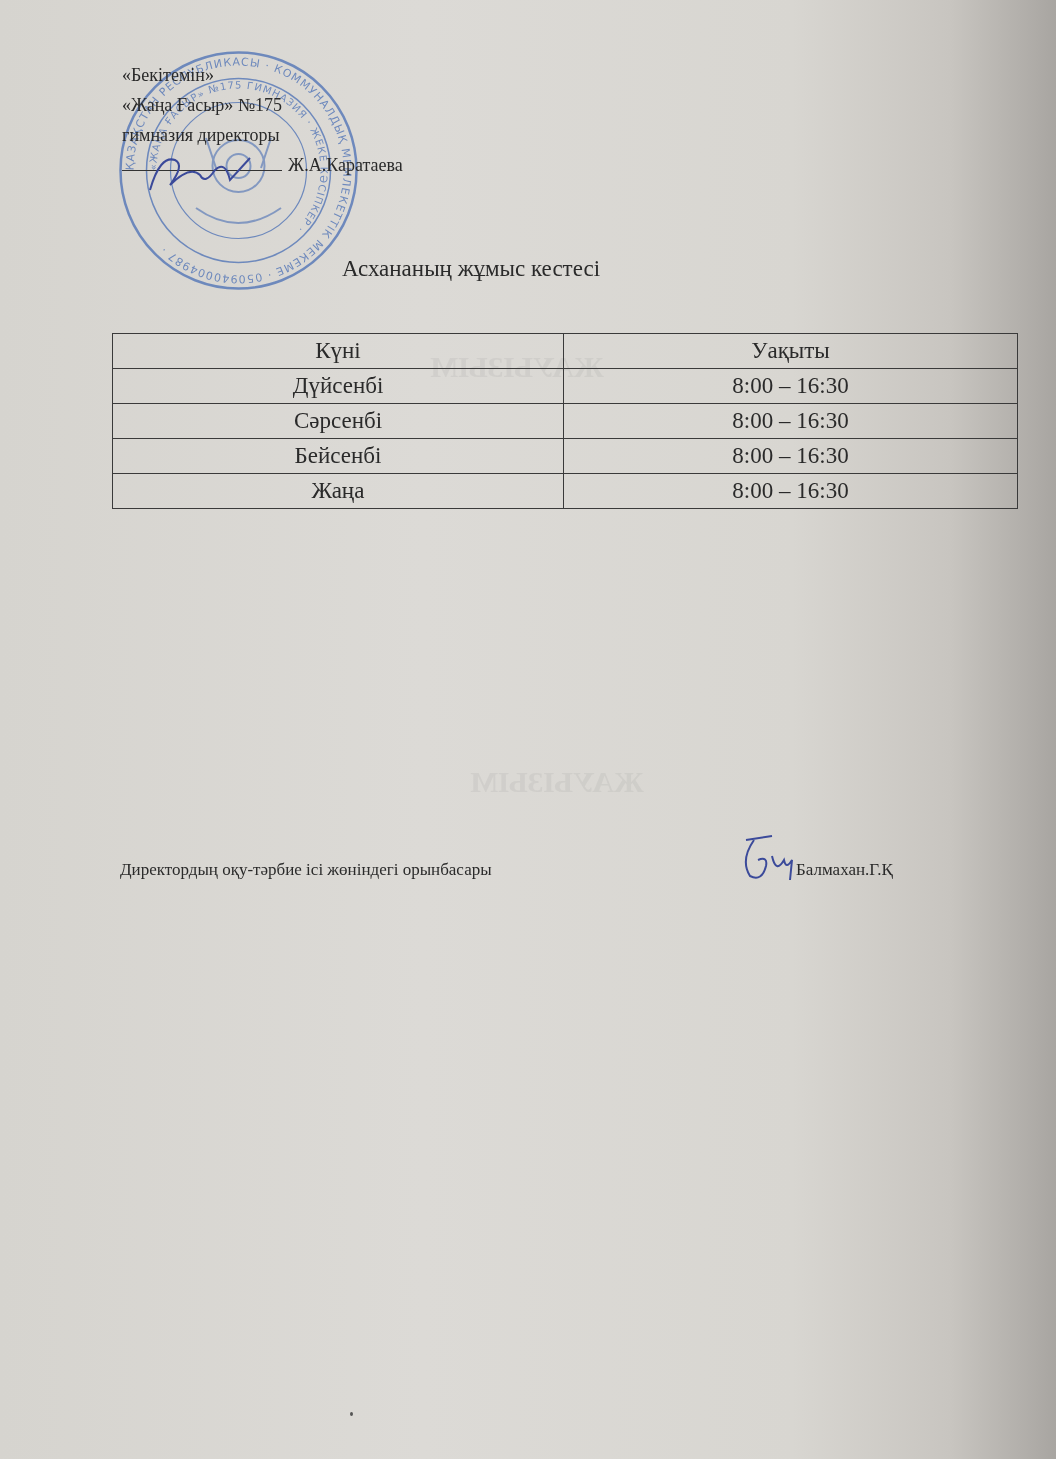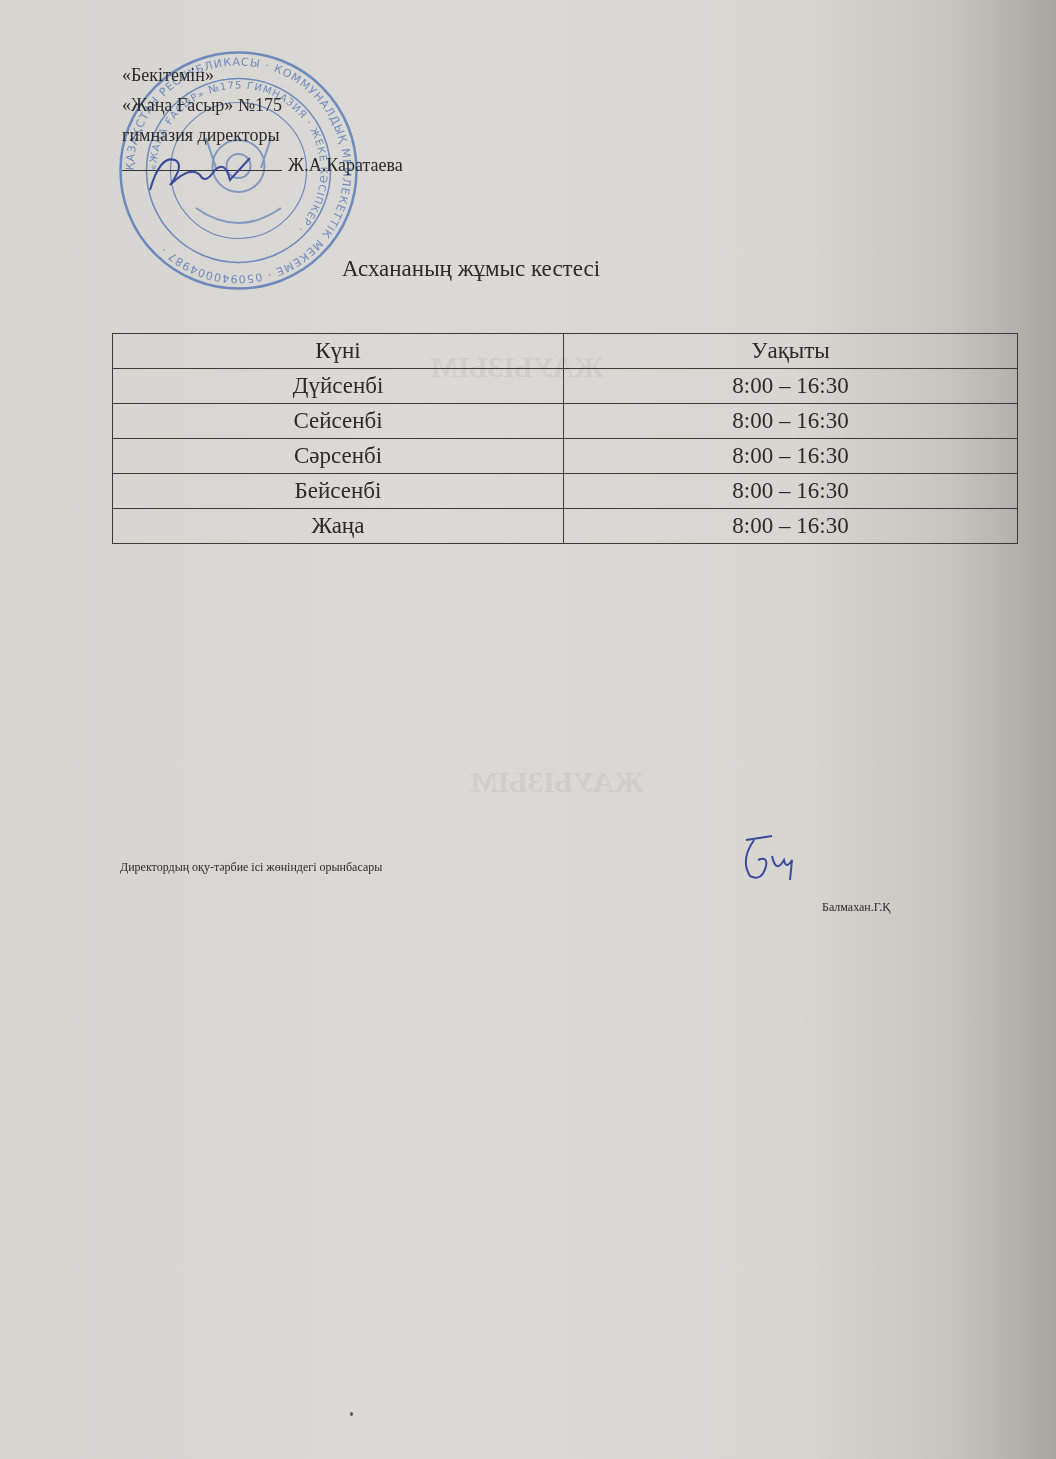--- a/index.html
+++ b/index.html
@@ -21,22 +21,22 @@
     .title span { position: relative; left: 36px; }
     table.sched {
       position: absolute; left: 112px; top: 333px; width: 906px;
       border-collapse: collapse; font-size: 23px;
     }
     table.sched td, table.sched th {
       border: 1.5px solid #3a3a3a; text-align: center; font-weight: normal;
       height: 34px; padding: 0; line-height: 34px;
     }
     table.sched th.c1, table.sched td.c1 { width: 450px; }
-    .footer { position: absolute; left: 120px; top: 860px; font-size: 12px; width: 880px; }
-    .footer .name { position: absolute; left: 702px; top: 0; margin-top: 40px; }
+    .footer { position: absolute; left: 120px; top: 860px; font-size: 17px; width: 880px; }
+    .footer .name { position: absolute; left: 676px; top: 0; }
     .footer .sig { position: absolute; left: 612px; top: -30px; width: 80px; height: 60px; }
     .dot { position: absolute; left: 350px; top: 1412px; width: 3px; height: 4px; background: #555; border-radius: 50%; }
   </style>
 </head>
 <body>
 
 <div class="page">
 
   <div class="bleed" style="left:430px; top:350px;">ЖАУЫЗЫМ</div>
   <div class="bleed" style="left:470px; top:765px;">ЖАУЫЗЫМ</div>
@@ -84,24 +84,20 @@
         <th class="c1">Күні</th>
         <th>Уақыты</th>
       </tr>
     </thead>
     <tbody>
       <tr>
         <td class="c1">Дүйсенбі</td>
         <td>8:00 – 16:30</td>
       </tr>
       <tr>
-        <td class="c1">Сейсенбі</td>
-        <td>8:00 – 16:30</td>
-      </tr>
-      <tr>
         <td class="c1">Сәрсенбі</td>
         <td>8:00 – 16:30</td>
       </tr>
       <tr>
         <td class="c1">Бейсенбі</td>
         <td>8:00 – 16:30</td>
       </tr>
       <tr>
         <td class="c1">Жаңа</td>
         <td>8:00 – 16:30</td>

